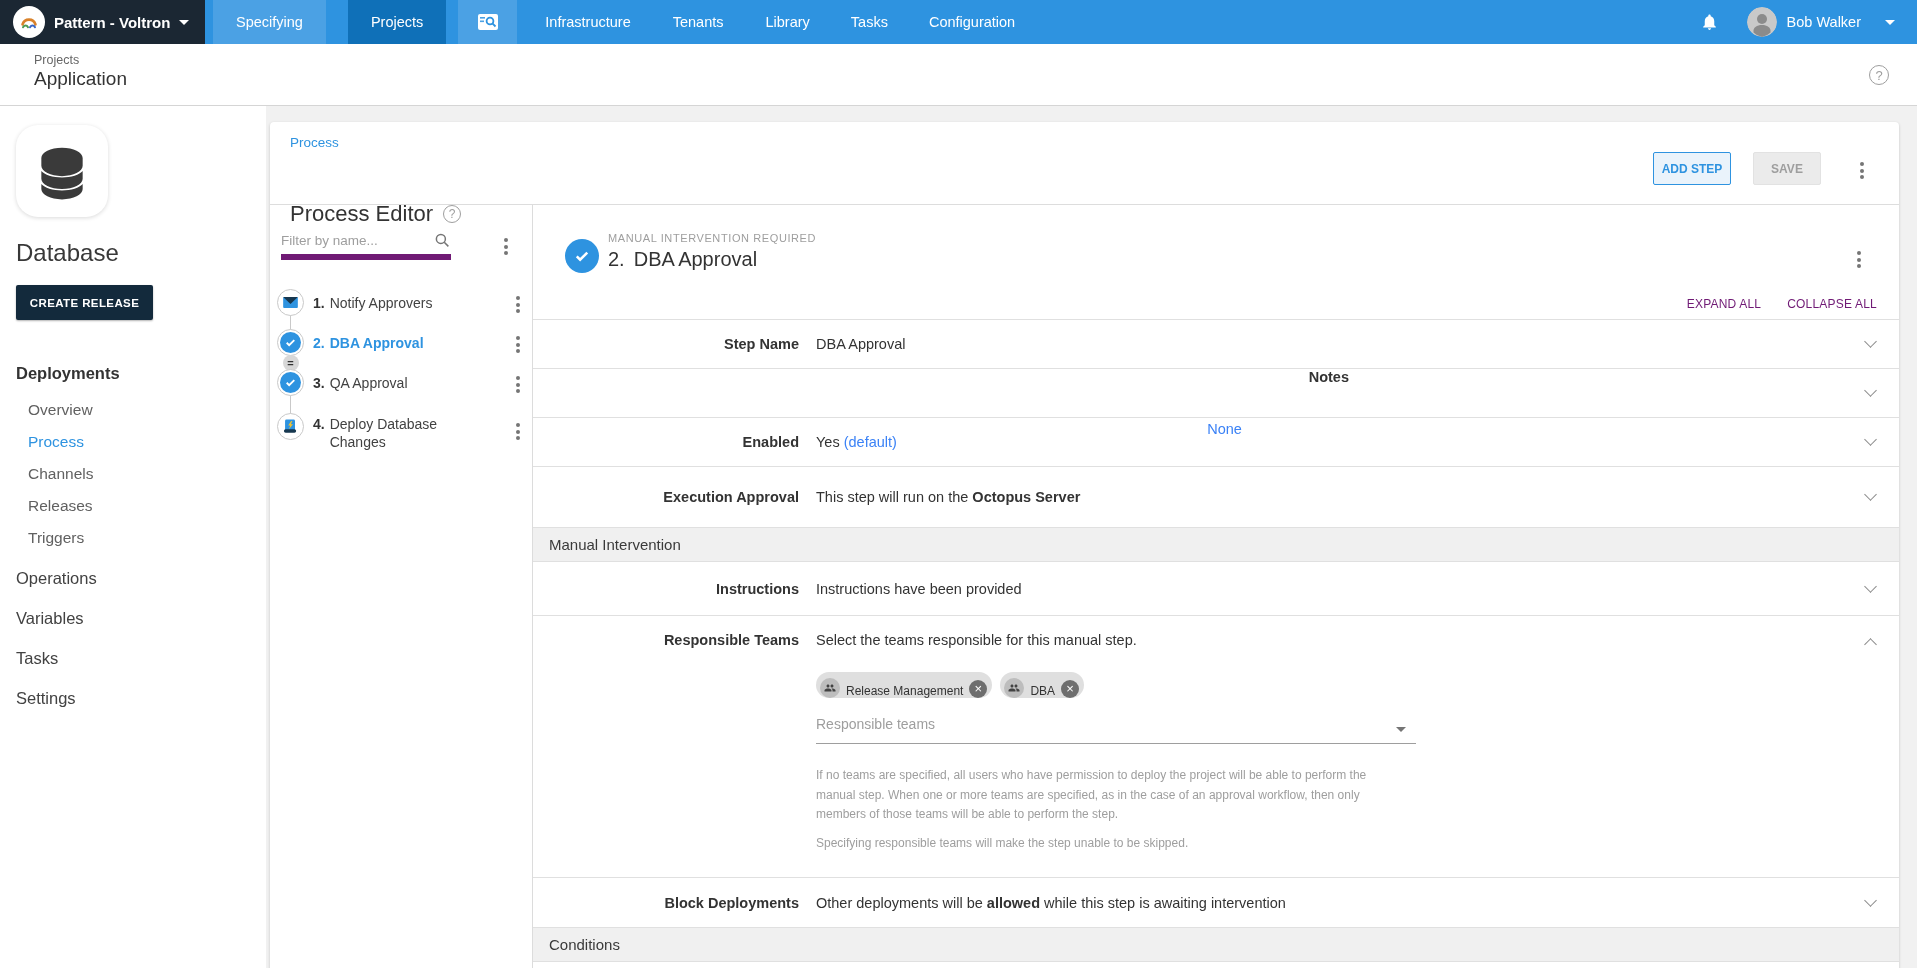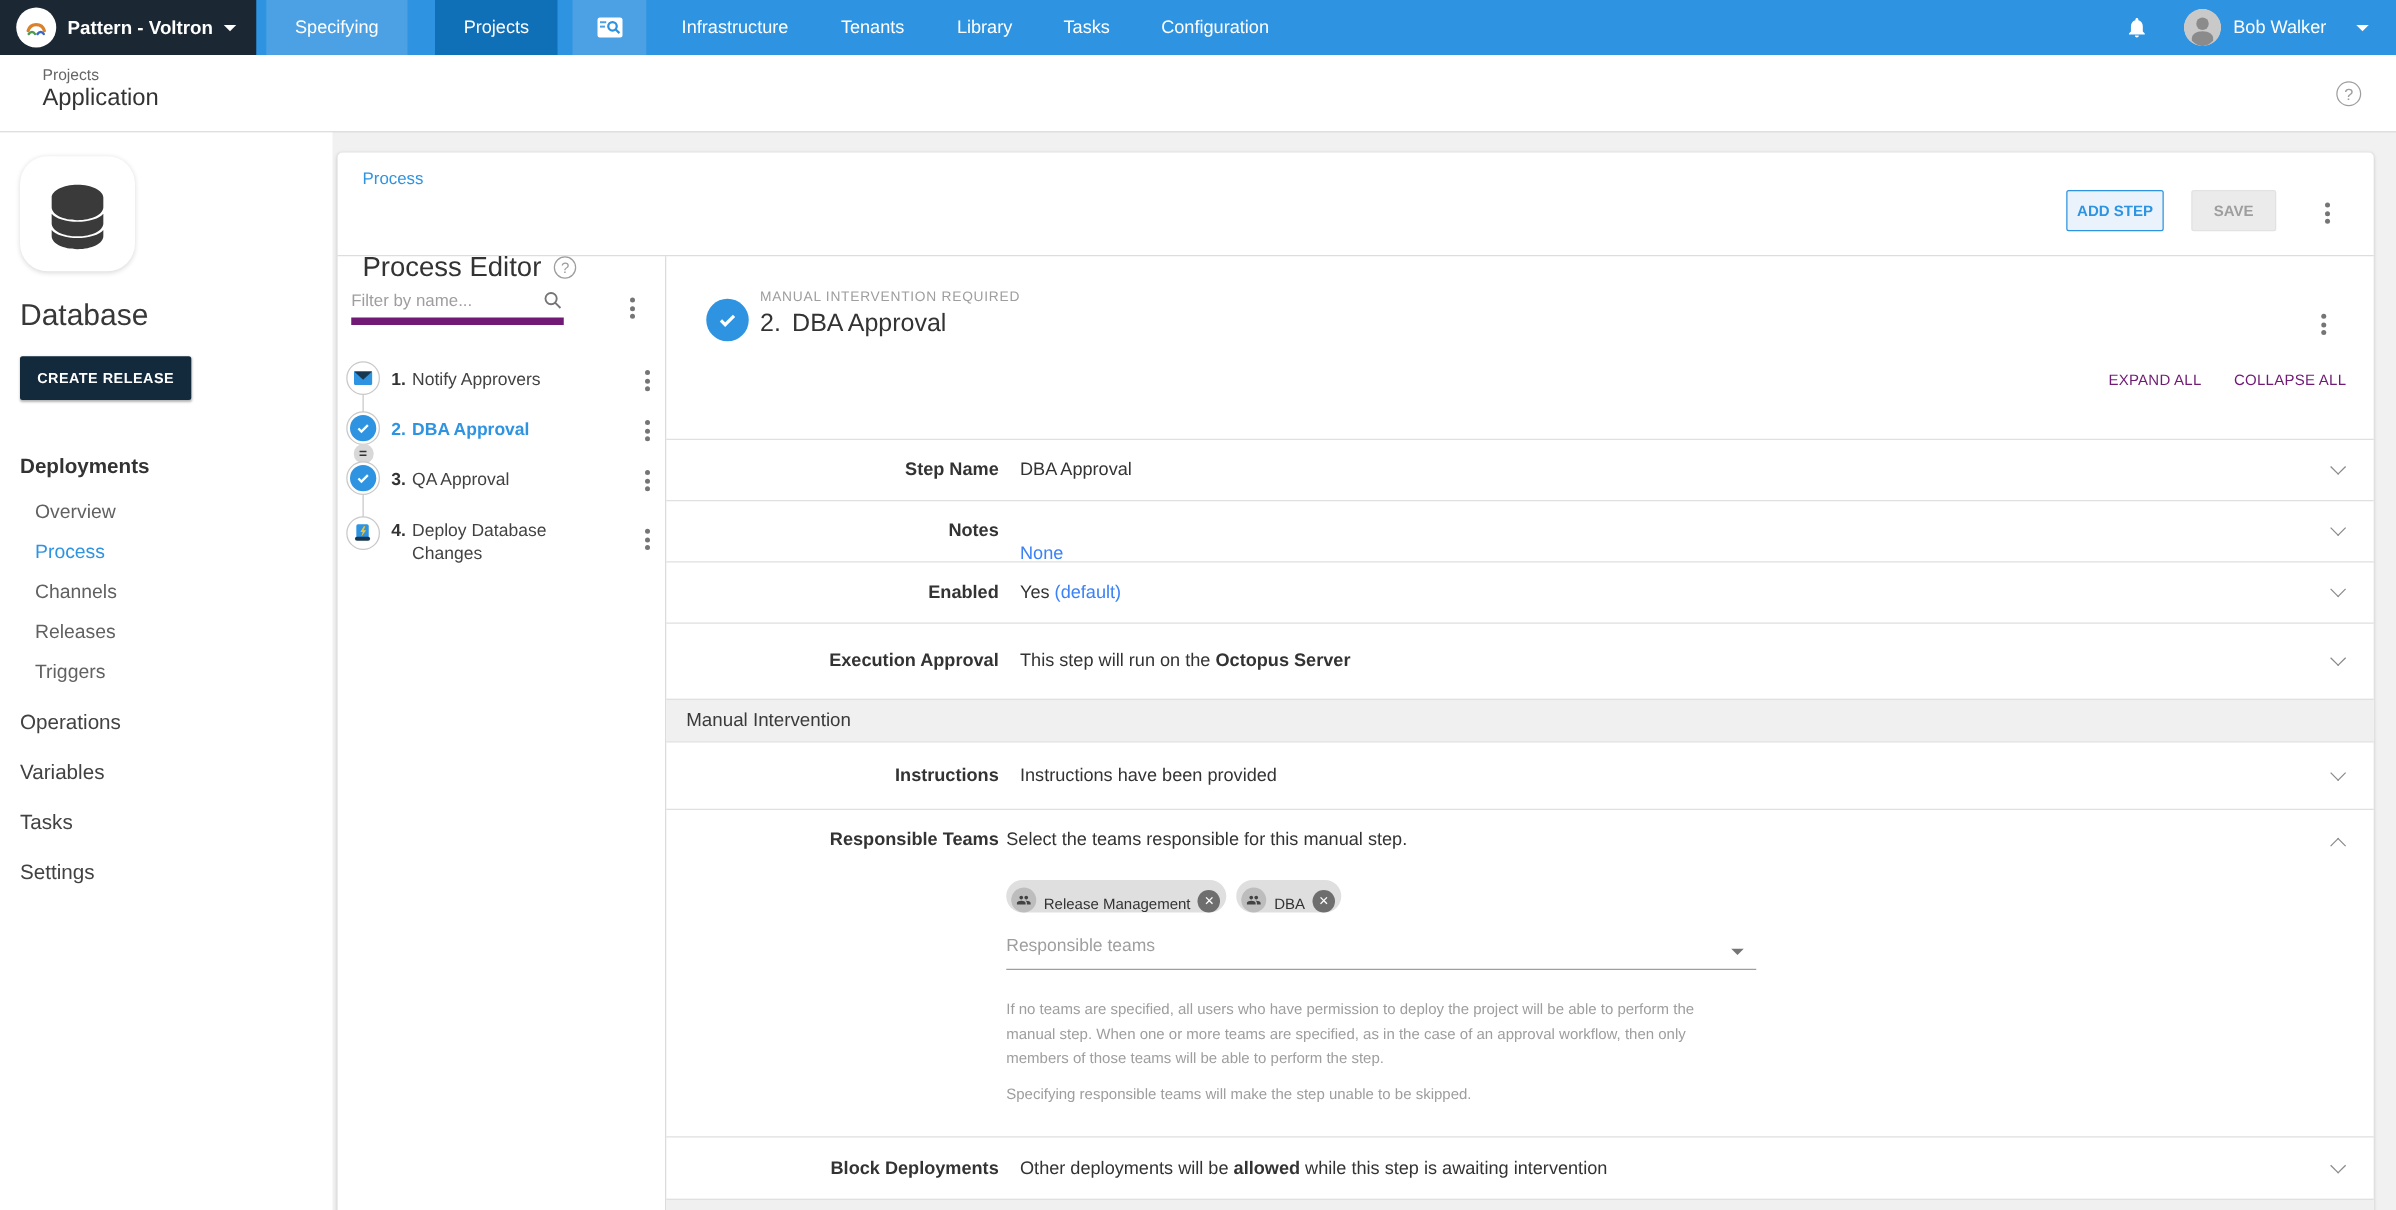--- a/index.html
+++ b/index.html
@@ -92,21 +92,21 @@
   .fvalue { margin-left:17px; font-size:14.5px; color:#333; }
   .muted { color:#3b82f6;margin-top:36px; }
   .chev { position:absolute; right:24px; width:9px; height:9px; border-right:1.5px solid #8a8a8a; border-bottom:1.5px solid #8a8a8a; }
   .chev.down { transform:rotate(45deg); top:calc(50% - 7px); }
   .chev.up { transform:rotate(-135deg); }
   .fsection { height:34px; background:#F0F0F0; border-top:1px solid #E0E0E0; display:flex; align-items:center; padding-left:16px; font-size:15px; color:#3a3a3a; }
 
   
   .frow.rt { align-items:flex-start; }
   .frow.rt .flabel { padding-top:16px; }
-  .rt-content { margin-left:6px; padding-top:16px; }
+  .rt-content { margin-left:17px; padding-top:16px; }
   .rt-desc { font-size:14.5px; color:#333; height:18px; }
   .chips { display:flex; gap:8px; margin-top:22px; }
   .chip { height:26px; border-radius:14px; background:#DFDFDF; display:inline-flex; align-items:flex-end; padding:0 5px 0 4px; gap:6px; }
   .chip-avatar { width:20px; height:20px; border-radius:50%; background:#BDBDBD; display:flex; align-items:center; justify-content:center; flex:none; }
   .chip-label { font-size:12px; color:#333; }
   .chip-x { width:18px; height:18px; border-radius:50%; background:#6E6E6E; color:#fff; font-size:13px; line-height:17px; text-align:center; cursor:pointer; flex:none; }
   .team-select { margin-top:18px; width:600px; height:28px; border-bottom:1px solid #9E9E9E; position:relative; font-size:14px; color:#9E9E9E; cursor:pointer; }
   .team-select .caret { position:absolute; right:10px; top:11px; width:0; height:0; border-left:5px solid transparent; border-right:5px solid transparent; border-top:5px solid #757575; }
   .rt-help { margin-top:22px; max-width:565px; font-size:12px; line-height:1.63; color:#9E9E9E; }
   .rt-help p + p { margin-top:9px; }
@@ -328,27 +328,27 @@
               <i></i>
               <i></i>
               <i></i>
             </span>
           <div class="expand-links">
             <a>EXPAND ALL</a>
             <a>COLLAPSE ALL</a>
           </div>
         </div>
 
-        <div class="frow" style="height:49px;margin-top:32px;">
+        <div class="frow" style="height:49px;">
           <div class="flabel">Step Name</div>
           <div class="fvalue">DBA Approval</div>
           <span class="chev down"></span>
         </div>
 
-        <div class="frow" style="height:49px;">
+        <div class="frow" style="height:49px;flex-direction:column;">
           <div class="flabel">Notes</div>
           <div class="fvalue muted">None</div>
           <span class="chev down"></span>
         </div>
 
         <div class="frow" style="height:49px;">
           <div class="flabel">Enabled</div>
           <div class="fvalue"><span>Yes</span> <span class="muted">(default)</span></div>
           <span class="chev down"></span>
         </div>

